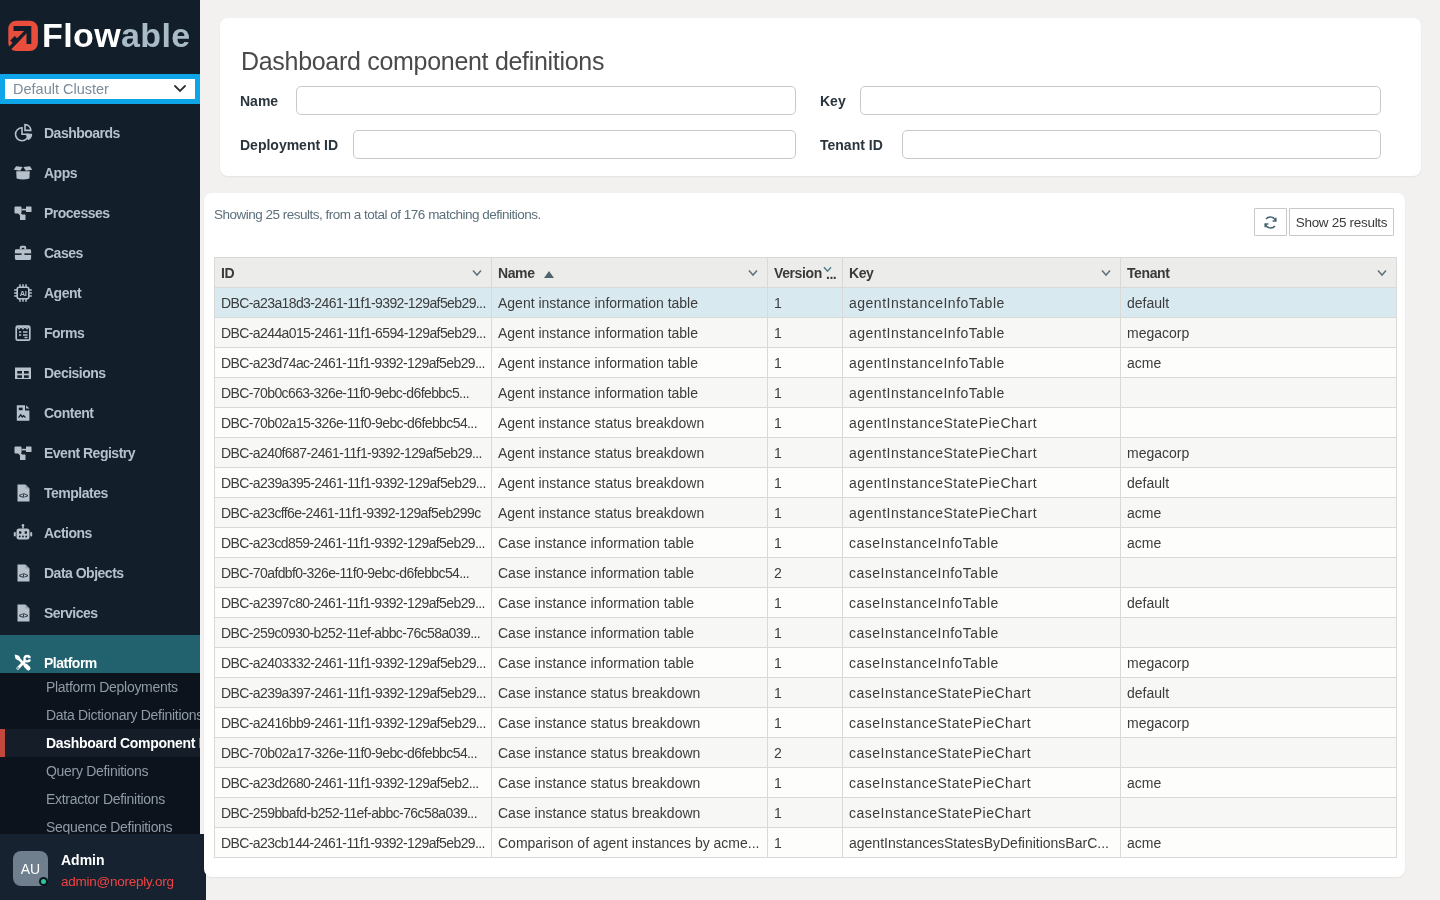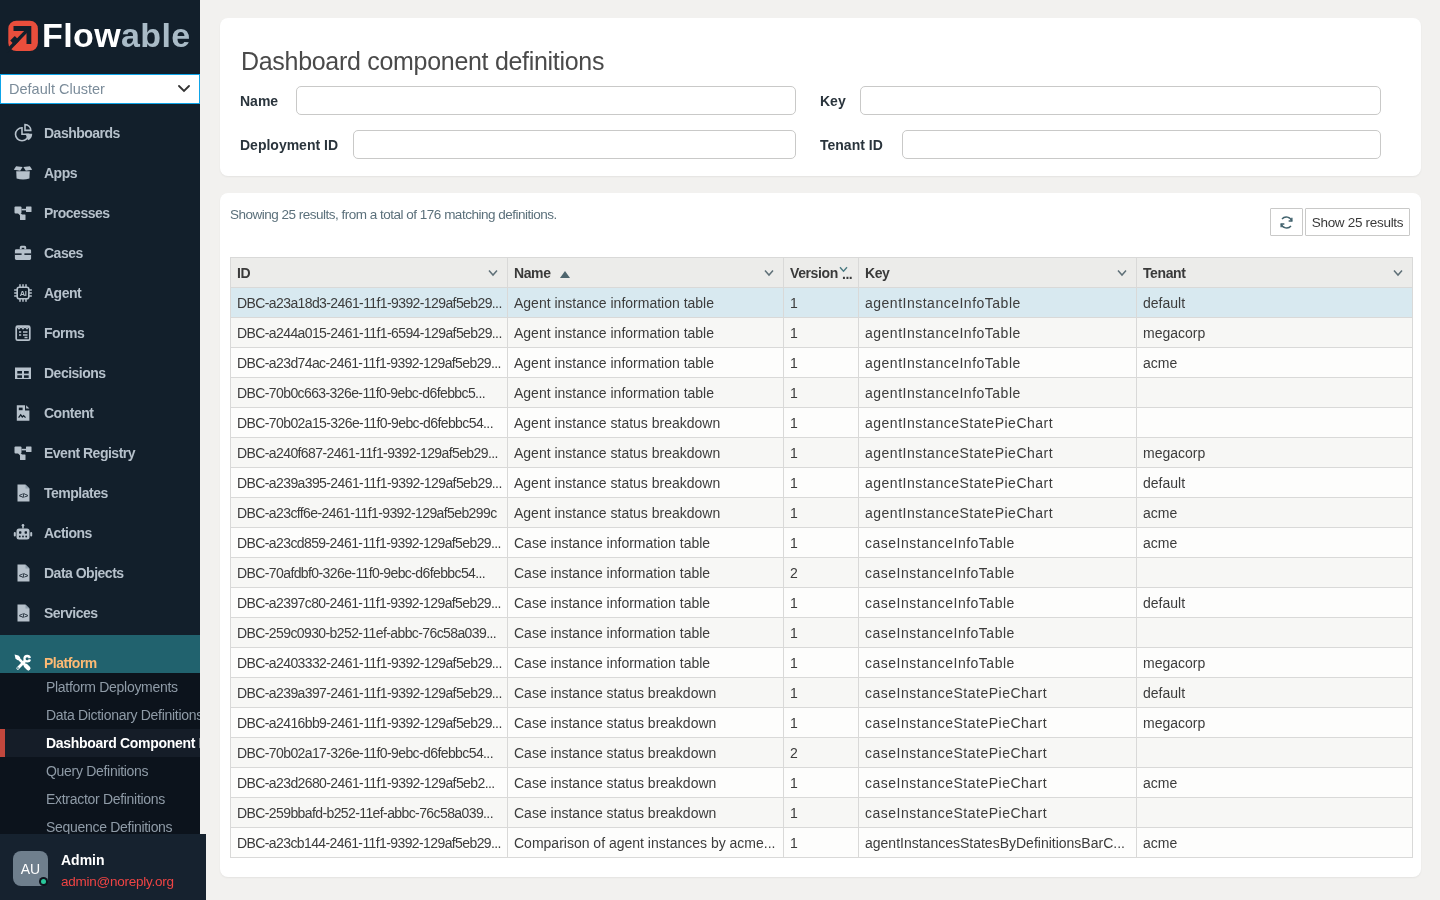--- a/index.html
+++ b/index.html
@@ -1,45 +1,45 @@
 <!DOCTYPE html>
 <html><head>
 <meta charset="utf-8">
 <style>
 * { margin:0; padding:0; box-sizing:border-box; }
 html,body { width:1440px; height:900px; overflow:hidden; font-family:"Liberation Sans", sans-serif; background:#f2f1ef; -webkit-font-smoothing:antialiased; }
 .sidebar { position:absolute; left:0; top:0; width:200px; height:900px; background:#121f2b; }
 .logo { position:absolute; left:9px; top:21px; height:28px; }
 .logo-txt { position:absolute; left:33px; top:-6px; font-size:34px; font-weight:bold; color:#fff; letter-spacing:0.4px; line-height:40px; }
 .logo-txt .able { color:#a9bbc7; }
-.cluster { position:absolute; left:0; top:74px; width:200px; height:30px; background:#fff; border:1px solid #0ea5e9; display:flex; align-items:center; }
+.cluster { position:absolute; left:0; top:74px; width:200px; height:30px; background:#fff; border:5px solid #0ea5e9; display:flex; align-items:center; }
 .cluster span { color:#7b8c9a; font-size:14.5px; margin-left:8px; flex:1; }
 .menu { position:absolute; left:0; top:113px; width:200px; }
 .mi { height:40px; display:flex; align-items:center; color:#b6c1cb; font-size:14px; font-weight:bold; letter-spacing:-0.5px; }
 .mi svg { margin-left:13px; width:20px; height:20px; flex:none; }
 .mi span { margin-left:11px; }
-.mi.active { background:#21626e; color:#fdba74; height:56px; margin-top:2px;text-align:right; }
+.mi.active { background:#21626e; color:#ffffff; height:56px; margin-top:2px;text-align:right; }
 .submenu { background:#0c131c; }
 .smi { height:28px; line-height:28px; padding-left:46px; color:#8f9ba7; font-size:14px; letter-spacing:-0.3px; white-space:nowrap; overflow:hidden; }
 .smi.active { background:#151d28; color:#fff; font-weight:bold; border-left:5px solid #c2473d; padding-left:41px; }
 .userblk { position:absolute; left:0; top:834px; width:206px; height:66px; background:#16222f; }
 .avatar { position:absolute; left:13px; top:17px; width:35px; height:35px; background:#6f7f8d; border-radius:8px; color:#fff; font-size:14px; display:flex; align-items:center; justify-content:center; }
 .statusdot { position:absolute; left:26px; top:26px; width:9px; height:9px; border-radius:50%; background:#0d141d; }
 .statusdot::after { content:""; position:absolute; left:2px; top:2px; width:5px; height:5px; border-radius:50%; background:#29c79b; }
 .uname { position:absolute; left:61px; top:18px; color:#fff; font-size:14px; font-weight:bold; }
 .uemail { position:absolute; left:61px; top:40px; color:#ef4444; font-size:13.5px; letter-spacing:-0.25px; }
 
 .main { position:absolute; left:200px; top:0; width:1240px; height:900px; }
 .card { position:absolute; background:#fff; border-radius:8px; box-shadow:0 1px 2px rgba(0,0,0,0.06); }
 .card1 { left:20px; top:18px; width:1201px; height:158px; }
 .title { position:absolute; left:21px; top:29px; font-size:25px; letter-spacing:-0.3px; color:#4a4a4a; }
 .frow { position:absolute; display:flex; align-items:center; }
 .frow label { font-size:14px; font-weight:bold; color:#2a343c; }
 .frow input { height:29px; border:1px solid #c9c9c8; border-radius:5px; background:#fff; outline:none; flex:1; }
-.card2 { left:20px; top:193px; width:1201px; height:684px; }
+.card2 { left:4px; top:193px; width:1201px; height:684px; }
 .showing { position:absolute; left:10px; top:14px; font-size:13.5px; letter-spacing:-0.5px; color:#5b707b; }
 .btns { position:absolute; right:11px; top:15px; display:flex; }
 .btn { height:28px; border:1px solid #c9c9c8; border-radius:1px; background:#fff; display:flex; align-items:center; justify-content:center; font-size:13.5px; color:#3a3a3a; }
 .btn.icon { width:33px; margin-right:2px; }
 .btn.showres { width:105px; letter-spacing:-0.3px; white-space:nowrap; }
 table { position:absolute; left:10px; top:64px; width:1182px; border-collapse:collapse; table-layout:fixed; font-size:14px; color:#3c3c3c; }
 th, td { border:1px solid #d9d9d8; height:30px; padding:0 0 0 6px; text-align:left; white-space:nowrap; overflow:hidden; font-weight:normal; vertical-align:middle; }
 th { background:#ececea; font-weight:bold; color:#3a3a3a; position:relative; letter-spacing:-0.4px; }
 td.idc { letter-spacing:-0.6px; }
 td.kc { letter-spacing:0.5px; }

